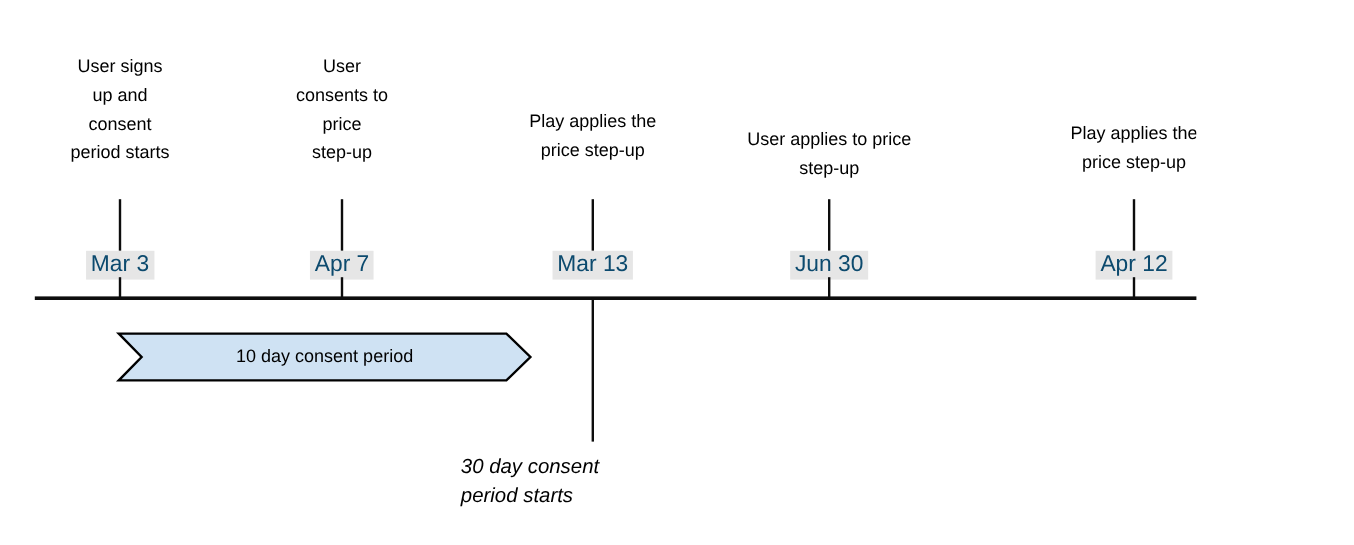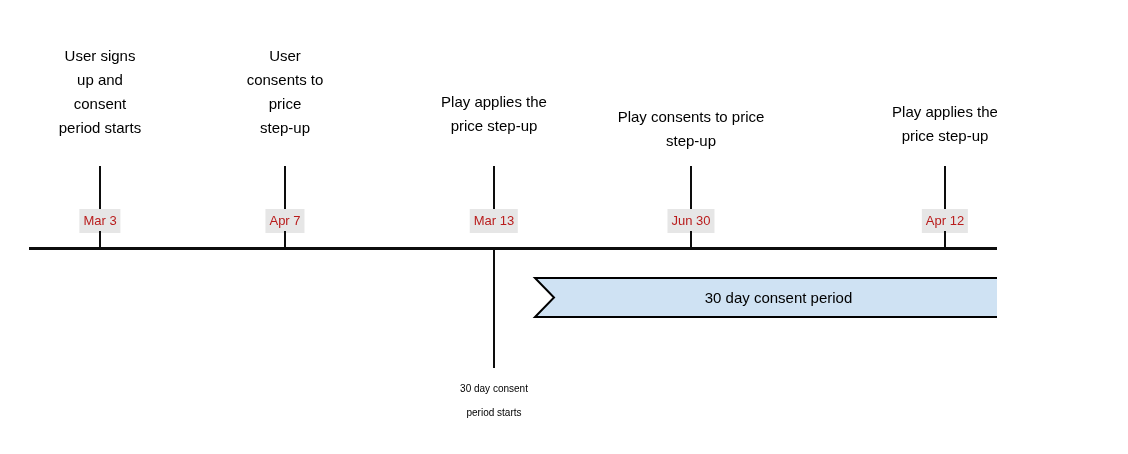--- a/index.html
+++ b/index.html
@@ -53,42 +53,42 @@
     left: -1px;
     width: 2px;
     background: #0d0d0d;
   }
   .event-date {
     position: absolute;
     transform: translateX(-50%);
     left: 0;
     top: 209px;
     background: #e6e6e6;
-    font-size: 13px;
+    font-size: 19px;
     line-height: 22px;
     padding: 1px 4px;
     white-space: nowrap;
-    color: #b91c1c;
+    color: #0c4a6e;
   }
 
   
   .below-stem {
     position: absolute;
     width: 2px;
     background: #0d0d0d;
   }
   .below-label {
     position: absolute;
     transform: translateX(-50%);
-    text-align: center;
-    font-size: 10px;
+    font-size: 17px;
     line-height: 24px;
     white-space: pre-line;
     width: 220px;
     color: #000000;
+    font-style: italic;
   }
 
   
   .banner {
     position: absolute;
     height: 41px;
   }
   .banner svg {
     display: block;
     width: 100%;
@@ -137,40 +137,40 @@
   </div>
 
   <div class="event" style="left:494px;">
     <div class="event-label" style="top:90px;">Play applies the
 price step-up</div>
     <div class="event-stem" style="top:166px;height:43px;"></div>
     <div class="event-date">Mar 13</div>
   </div>
 
   <div class="event" style="left:691px;">
-    <div class="event-label" style="top:105px;">Play consents to price
+    <div class="event-label" style="top:105px;">User applies to price
 step-up</div>
     <div class="event-stem" style="top:166px;height:43px;"></div>
     <div class="event-date">Jun 30</div>
     <div class="event-stem" style="top:231px;height:18px;"></div>
   </div>
 
   <div class="event" style="left:945px;">
     <div class="event-label" style="top:100px;">Play applies the
 price step-up</div>
     <div class="event-stem" style="top:166px;height:43px;"></div>
     <div class="event-date">Apr 12</div>
     <div class="event-stem" style="top:231px;height:18px;"></div>
   </div>
 
   <div class="below-stem" style="left:493px;top:248px;height:120px;"></div>
   <div class="below-label" style="left:494px;top:377px;">30 day consent
 period starts</div>
 
+  <div class="banner" style="left:98px;top:277px;width:345px;">
+    <svg viewBox="0 0 345 41" preserveAspectRatio="none">
+      <polygon points="1,1 324,1 344,20.5 324,40 1,40 20,20.5" fill="#cfe2f3" stroke="#000000" stroke-width="2" stroke-linejoin="miter"></polygon>
+    </svg>
+    <div class="banner-text">10 day consent period</div>
+  </div>
 
-  <div class="banner" style="left:534px;top:277px;width:489px;">
-    <svg viewBox="0 0 489 41" preserveAspectRatio="none">
-      <polygon points="1,1 468,1 488,20.5 468,40 1,40 20,20.5" fill="#cfe2f3" stroke="#000000" stroke-width="2" stroke-linejoin="miter"></polygon>
-    </svg>
-    <div class="banner-text">30 day consent period</div>
-  </div>
 
 </div>
 
 </body></html>

